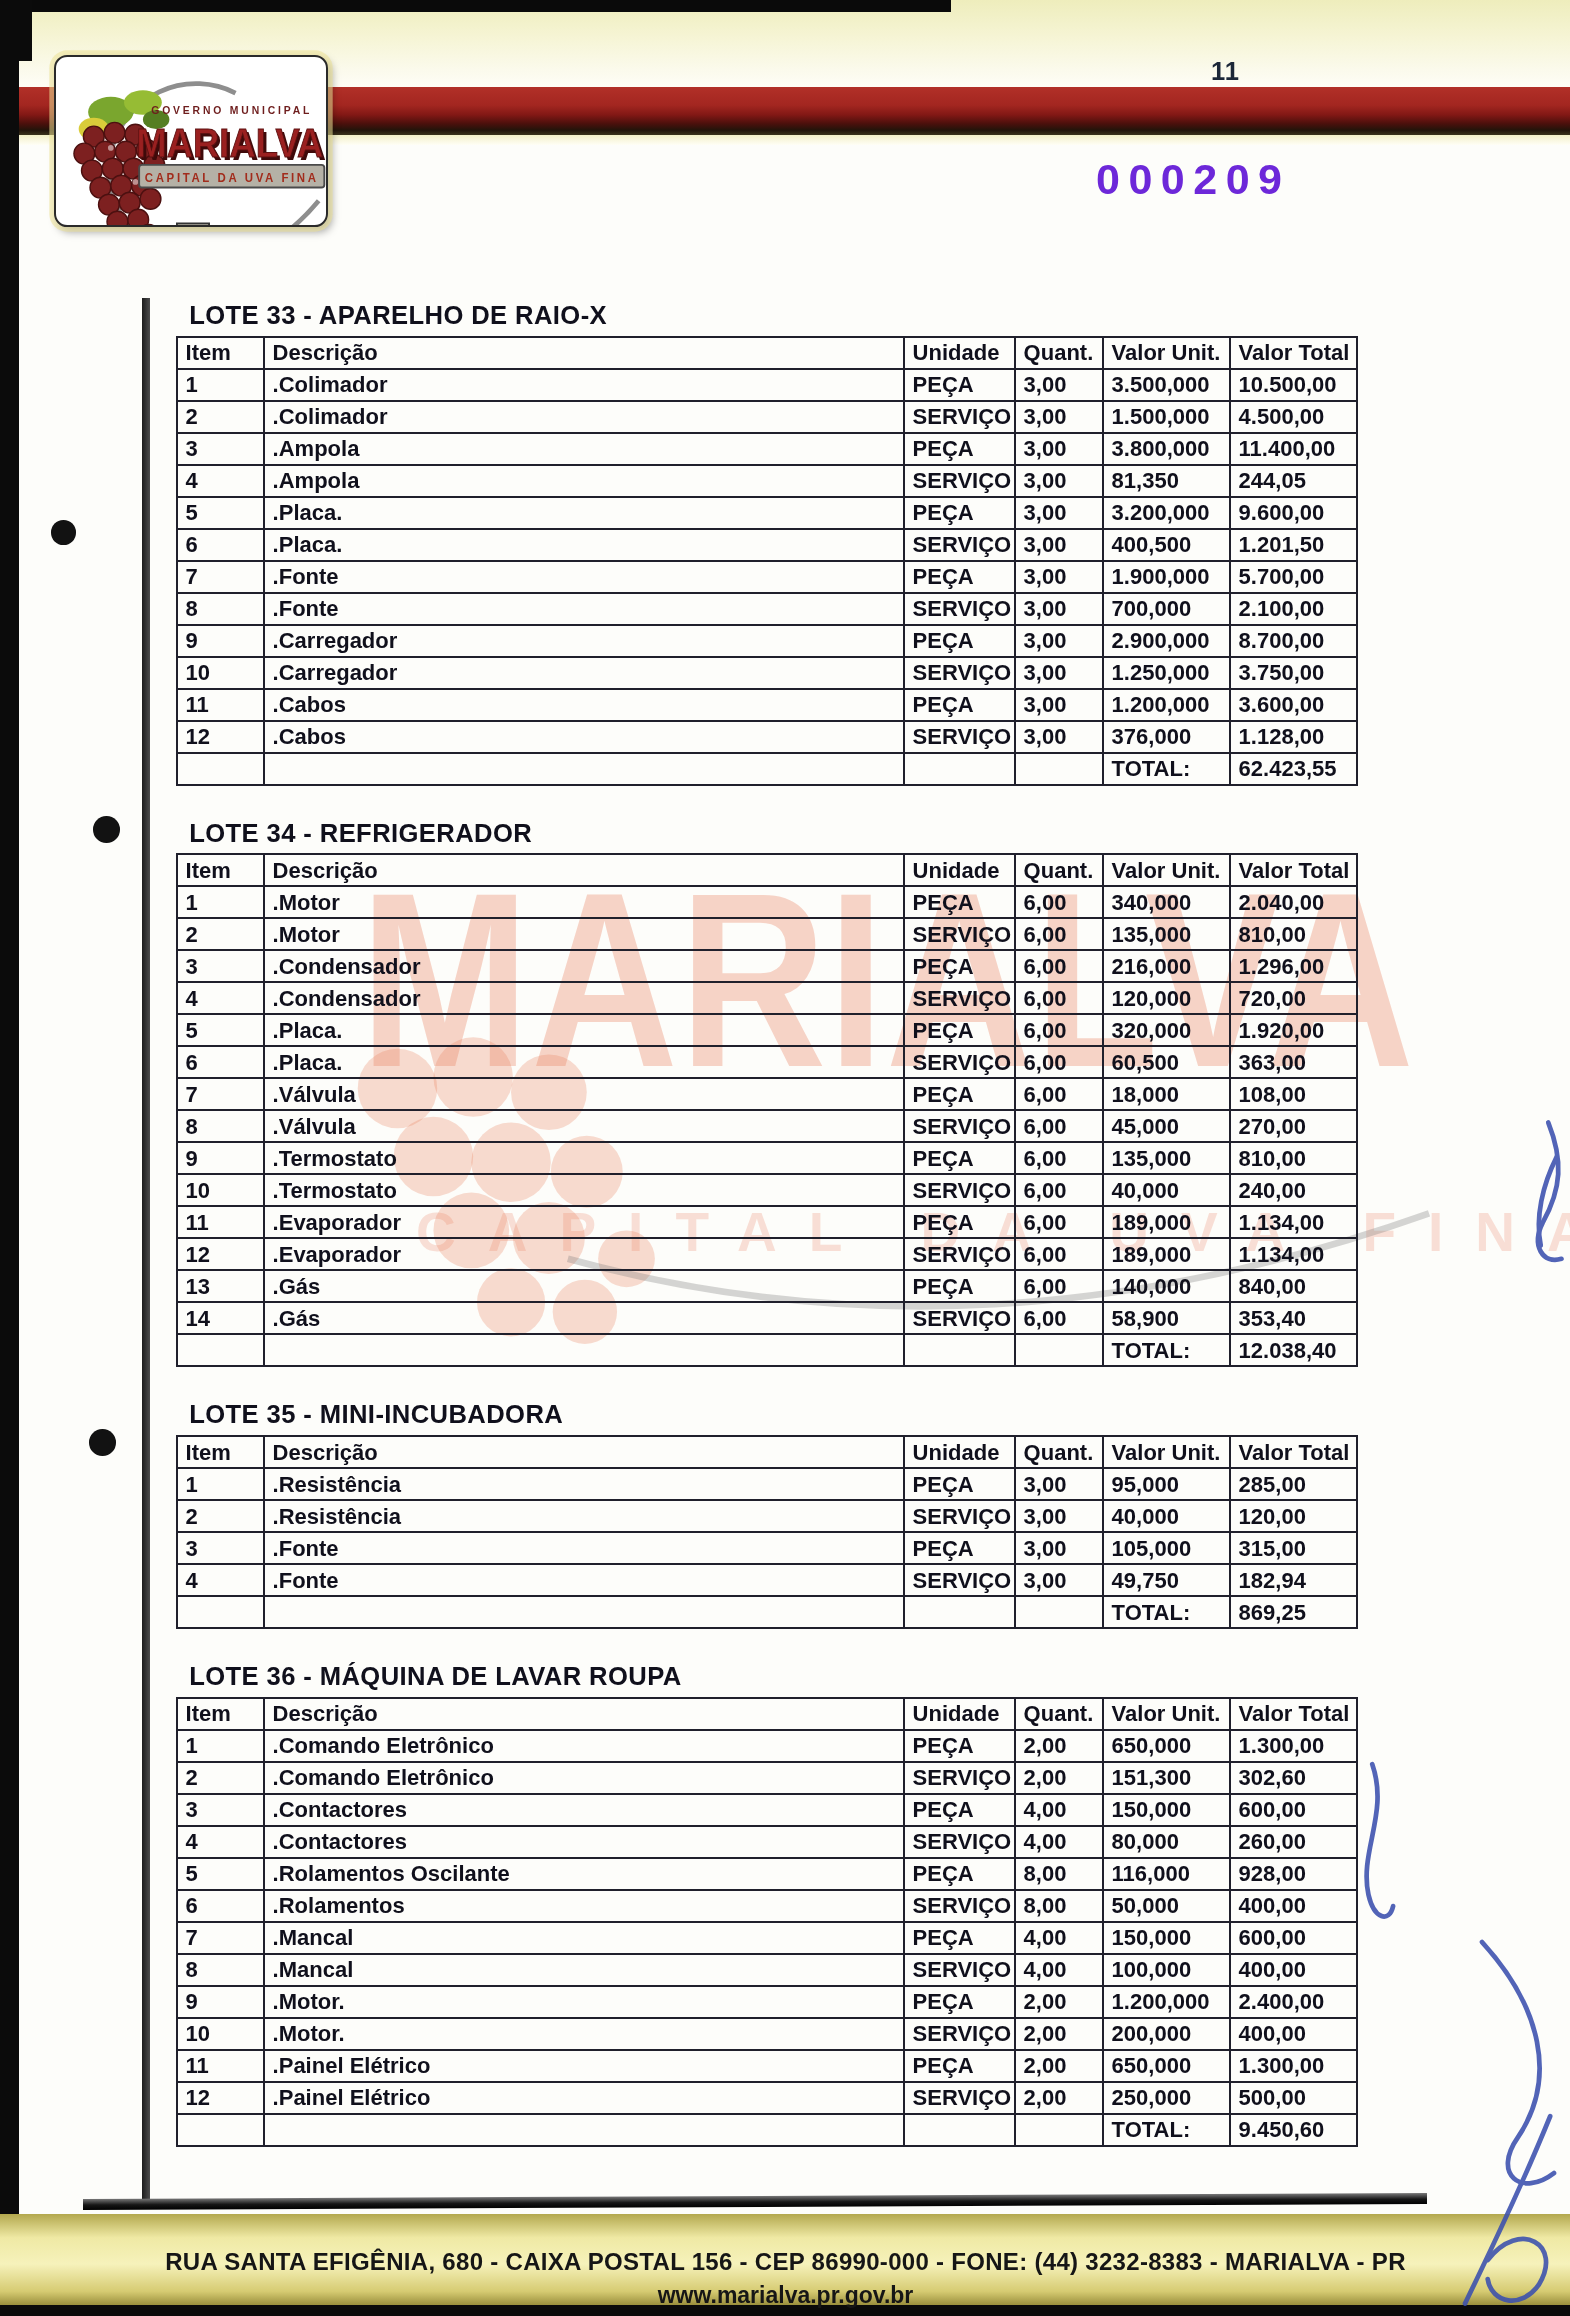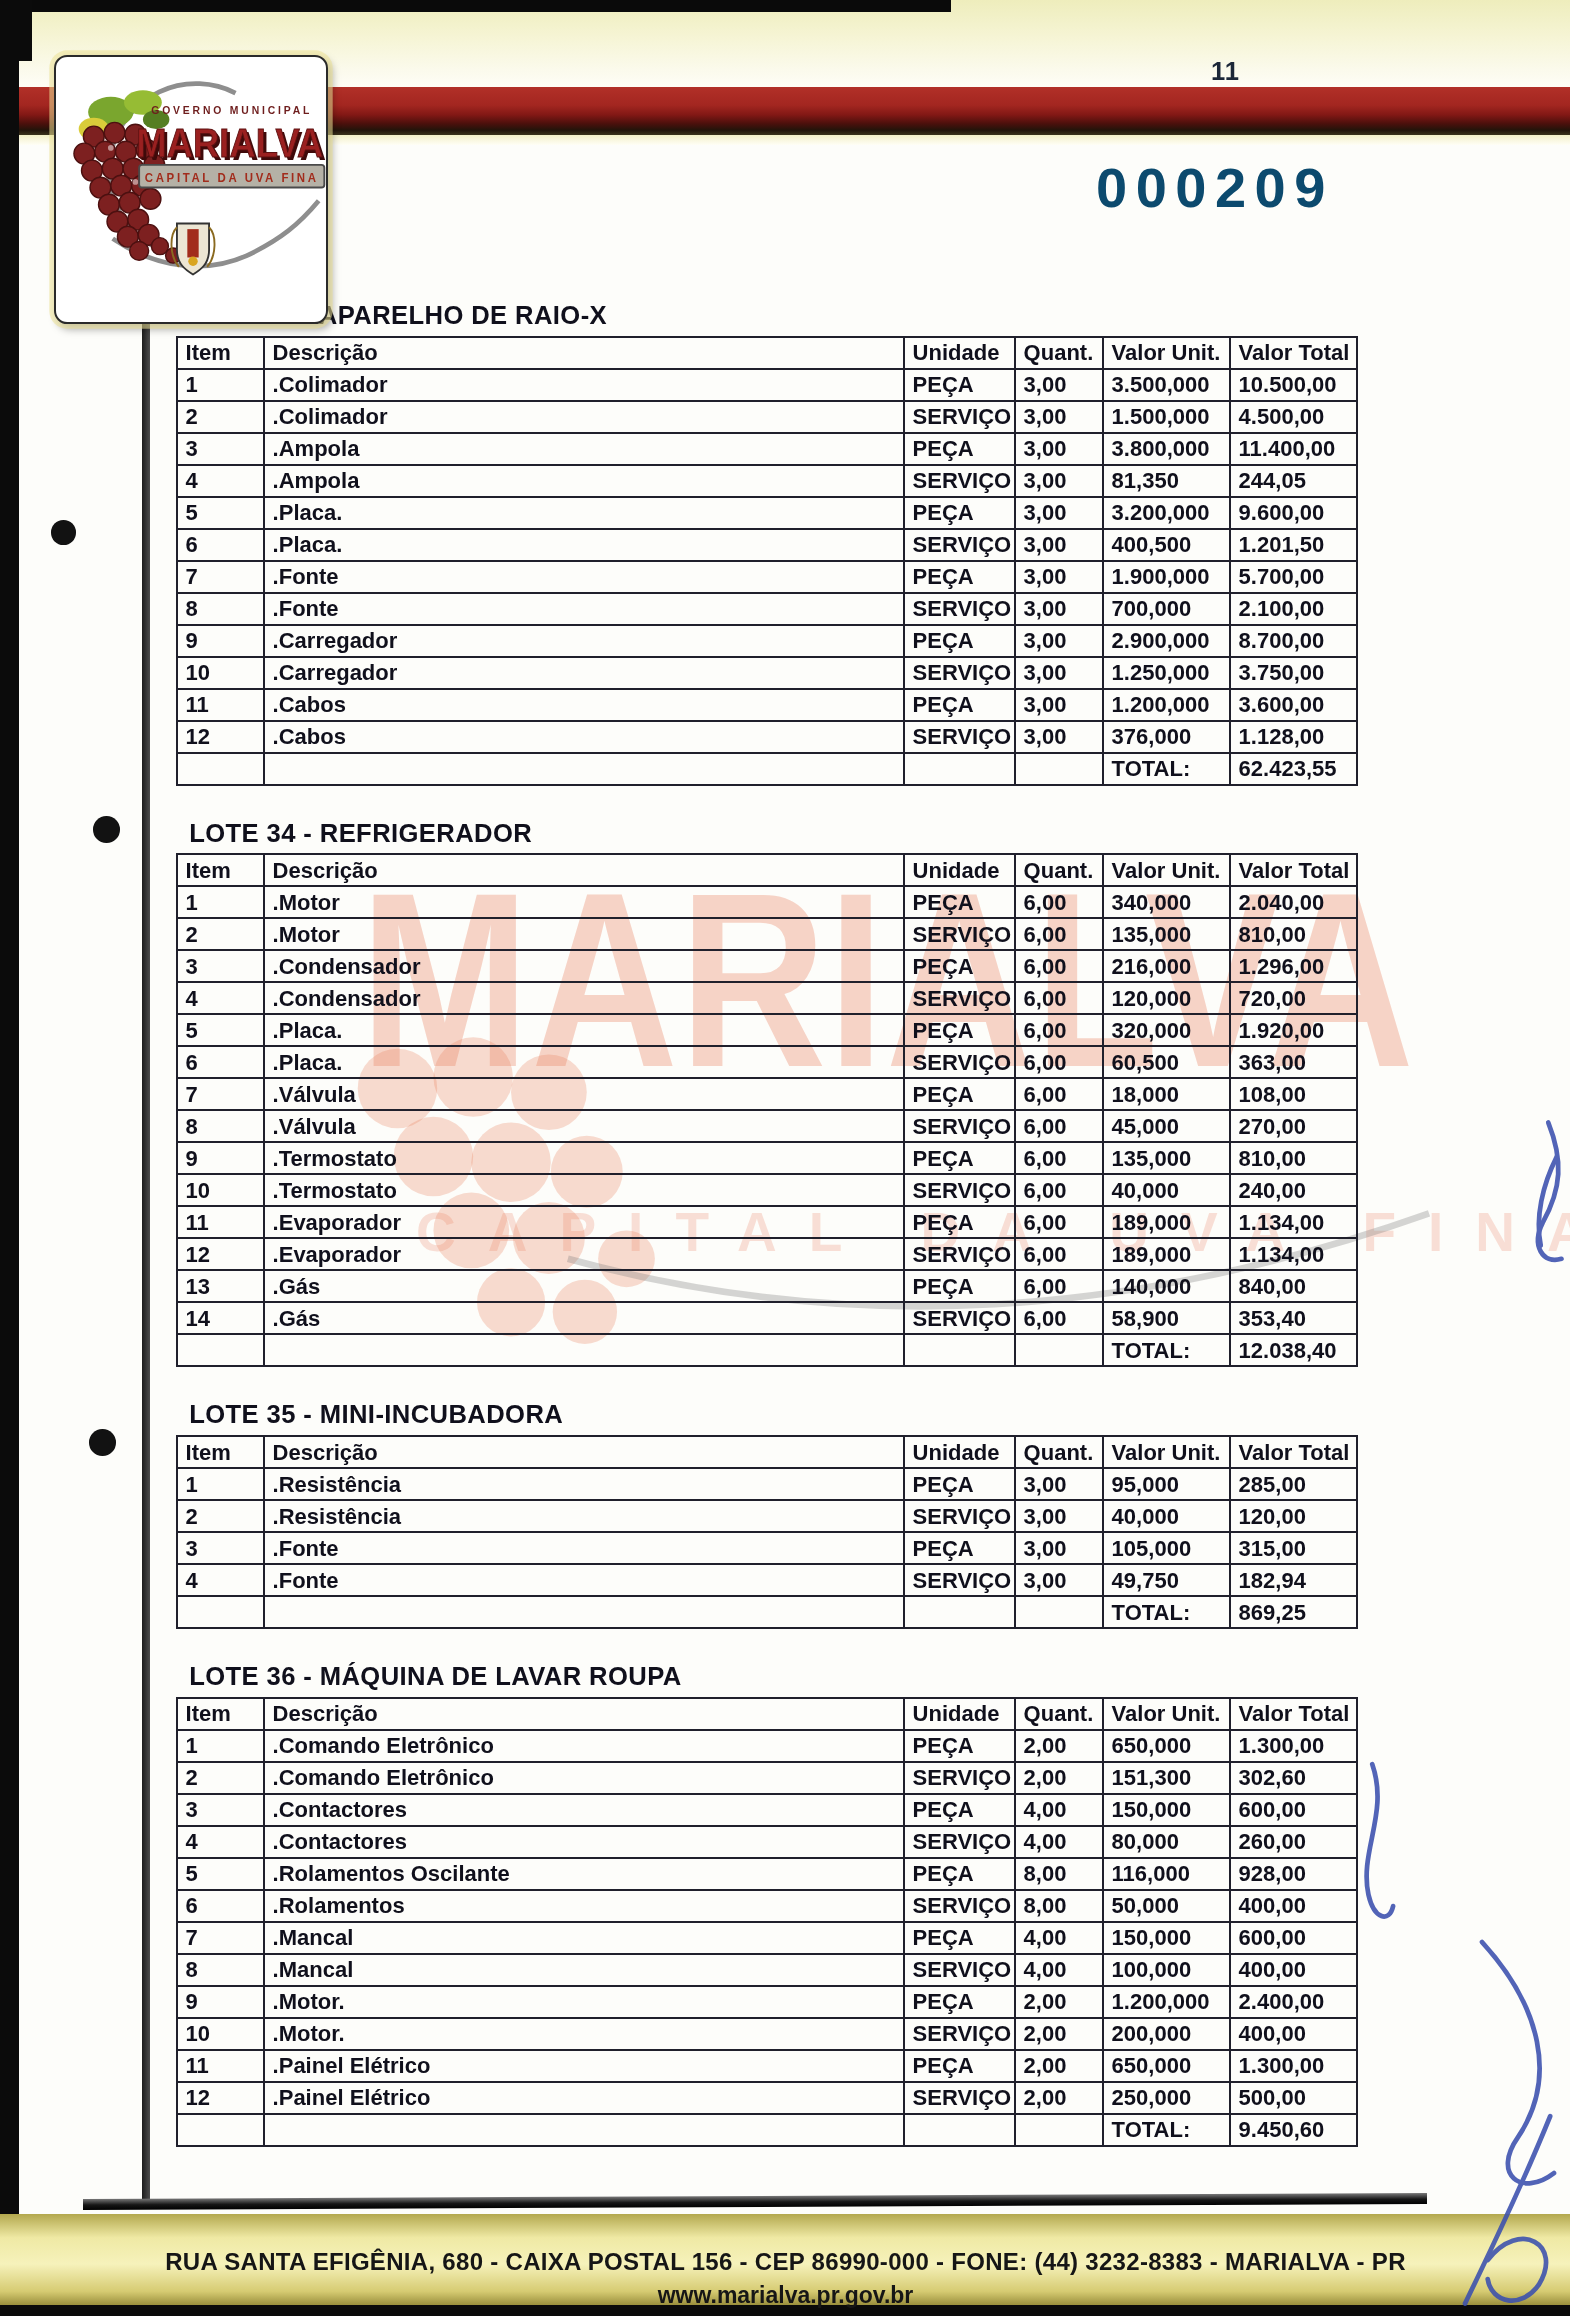--- a/index.html
+++ b/index.html
@@ -22,25 +22,25 @@
   .edge-line   { position:absolute; left:142px; top:298px; width:7.6px; height:1908px;
                  background:linear-gradient(90deg,#1c1c1c,#4d4d4d); }
   .punch-dot   { position:absolute; background:#121212; border-radius:50%; }
   #dot1 { left:51px;  top:520px;  width:24.6px; height:24.6px; }
   #dot2 { left:93px;  top:816px;  width:26.5px; height:26.5px; }
   #dot3 { left:89px;  top:1429px; width:26.5px; height:26.5px; }
 
   
   .page-number { position:absolute; left:1211px; top:57px; font-size:25.6px; font-weight:bold;
                  color:#1c2738; letter-spacing:0.9px; }
-  .stamp-number{ position:absolute; left:1096px; top:155px; font-size:56px; font-weight:bold;
-                 color:#0c4a6e; letter-spacing:8.5px; }
+  .stamp-number{ position:absolute; left:1096px; top:155px; font-size:43px; font-weight:bold;
+                 color:#6d28d9; letter-spacing:8.5px; }
 
   
-  .logo-card { position:absolute; left:54px; top:55px; width:274px; height:269px;
+  .logo-card { position:absolute; left:54px; top:55px; width:274px; height:172px;
                background:#fff; border:2.8px solid #2a2a2a; border-radius:13.2px; z-index:5;
                box-shadow:0 0 0 4.7px rgba(236,226,150,.55), 3.8px 4.7px 8.5px rgba(0,0,0,.35); overflow:hidden; }
 
   
   .watermark { position:absolute; left:0; top:0; width:1571px; height:2317px; z-index:1; pointer-events:none; }
   .wm-word { position:absolute; left:360px; top:856px; width:1088px; font-weight:bold; font-size:248px;
              line-height:1; letter-spacing:1.9px; transform:scaleX(0.82); transform-origin:left;
              color:rgba(231,116,80,0.30); white-space:nowrap; }
   .wm-tag  { position:absolute; left:416px; top:1200px; font-weight:bold; font-size:55px;
              letter-spacing:32px; color:rgba(231,116,80,0.22); white-space:nowrap; }

